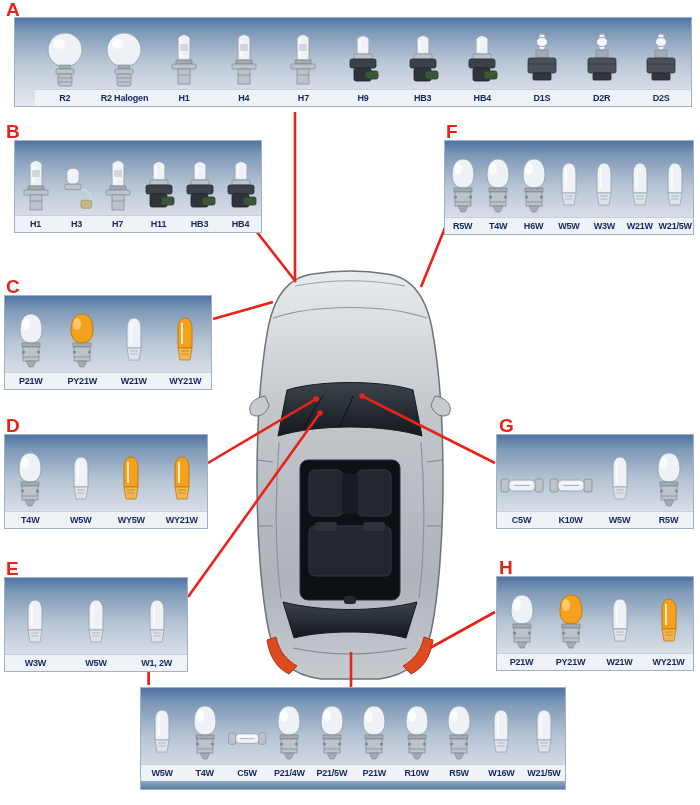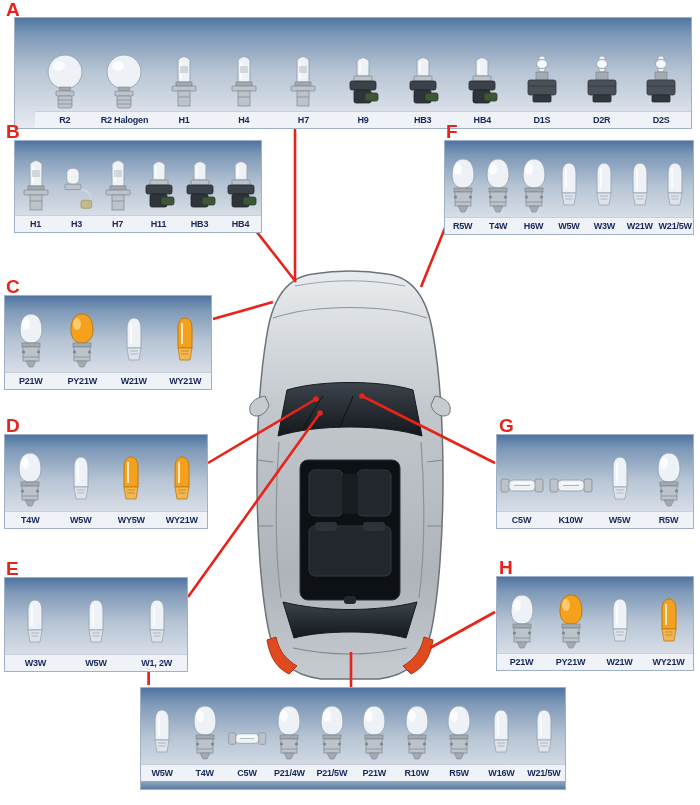--- a/index.html
+++ b/index.html
@@ -88,21 +88,21 @@
     <line x1="495" y1="463" x2="362" y2="396"></line>
     <line x1="495" y1="612" x2="430" y2="648"></line>
     <line x1="351" y1="687" x2="351" y2="652"></line>
     <circle cx="316" cy="399" r="2.8"></circle>
     <circle cx="320" cy="413" r="2.8"></circle>
     <circle cx="362" cy="396" r="2.8"></circle>
   </svg>
 
   <div id="sections">
       <div class="sec-letter" style="left: 6px; top: 0px;">A</div>
-      <div class="panel" style="left: 14px; top: 17px; width: 678px; height: 112px; padding-left: 20px;">
+      <div class="panel" style="left: 14px; top: 17px; width: 678px; height: 90px; padding-left: 20px;">
         <div class="bulb-row">
           <div class="bulb-cell">
             <svg width="46" height="58" viewBox="0 0 46 58">
               <circle cx="23" cy="20" r="17" fill="#eef2f6" stroke="#98a6b4"></circle>
               <ellipse cx="17" cy="14" rx="6" ry="5" fill="#ffffff" opacity="0.75"></ellipse>
               <path d="M17 35 L29 35 L28 39 L18 39 Z" fill="#a2aab2" stroke="#7e868f" stroke-width="0.6"></path>
               <rect x="14" y="39" width="18" height="5" rx="1" fill="#bcc3ca" stroke="#7e868f" stroke-width="0.7"></rect>
               <rect x="16" y="44" width="14" height="12" rx="2" fill="#bcc3ca" stroke="#7e868f" stroke-width="0.7"></rect>
               <line x1="16" y1="48" x2="30" y2="48" stroke="#7e868f" stroke-width="0.7"></line>
               <line x1="16" y1="52" x2="30" y2="52" stroke="#7e868f" stroke-width="0.7"></line>

